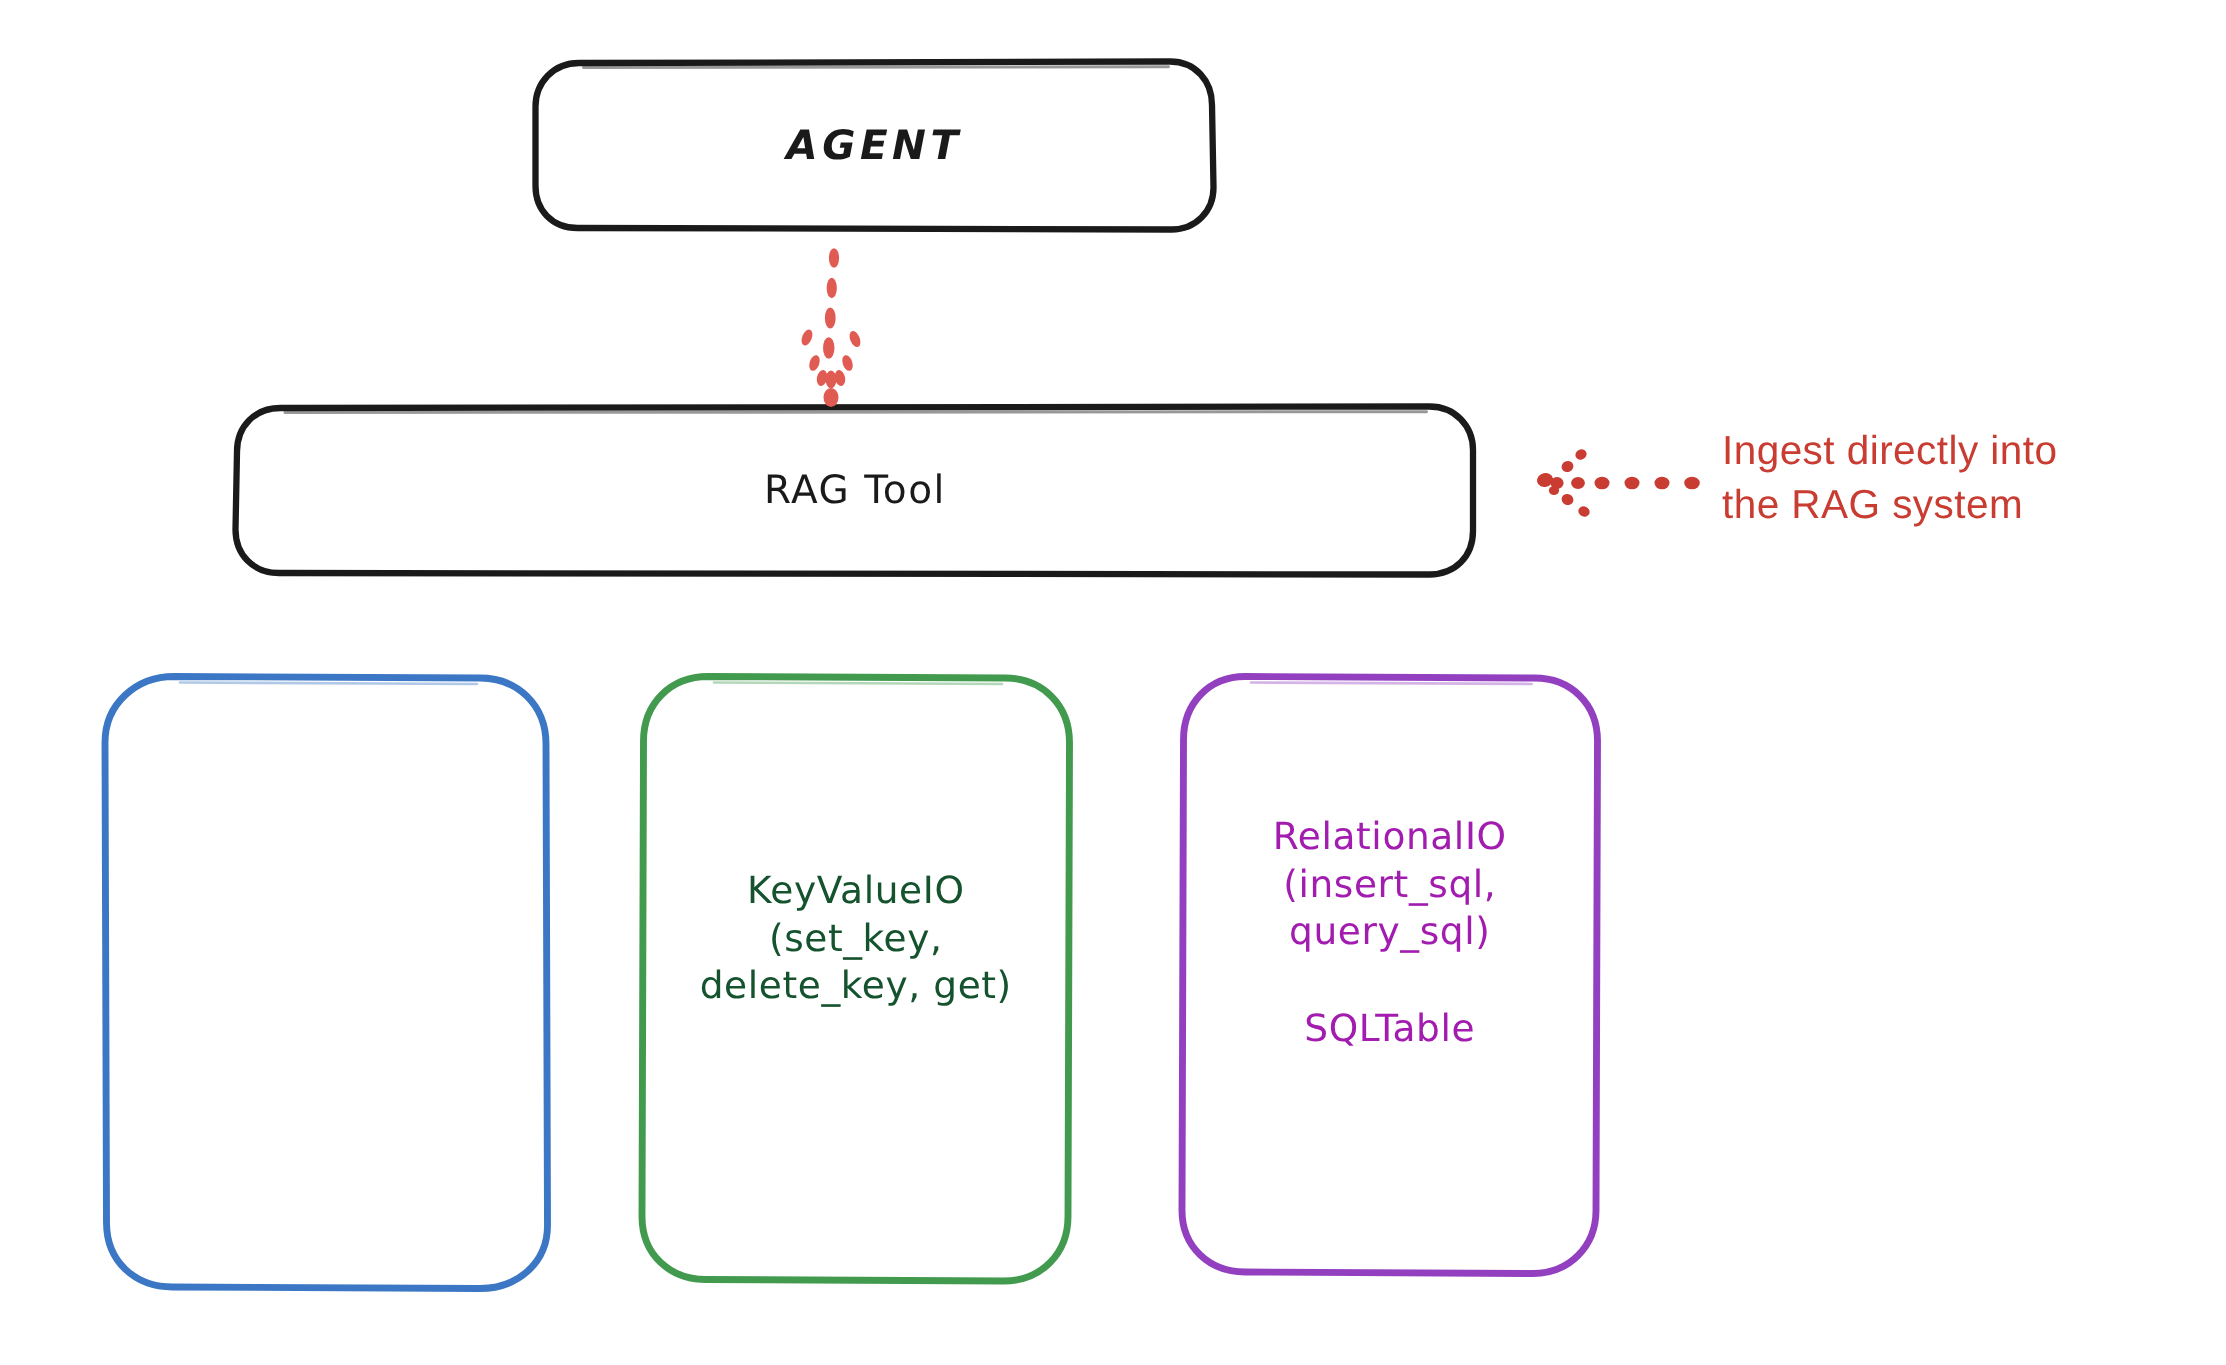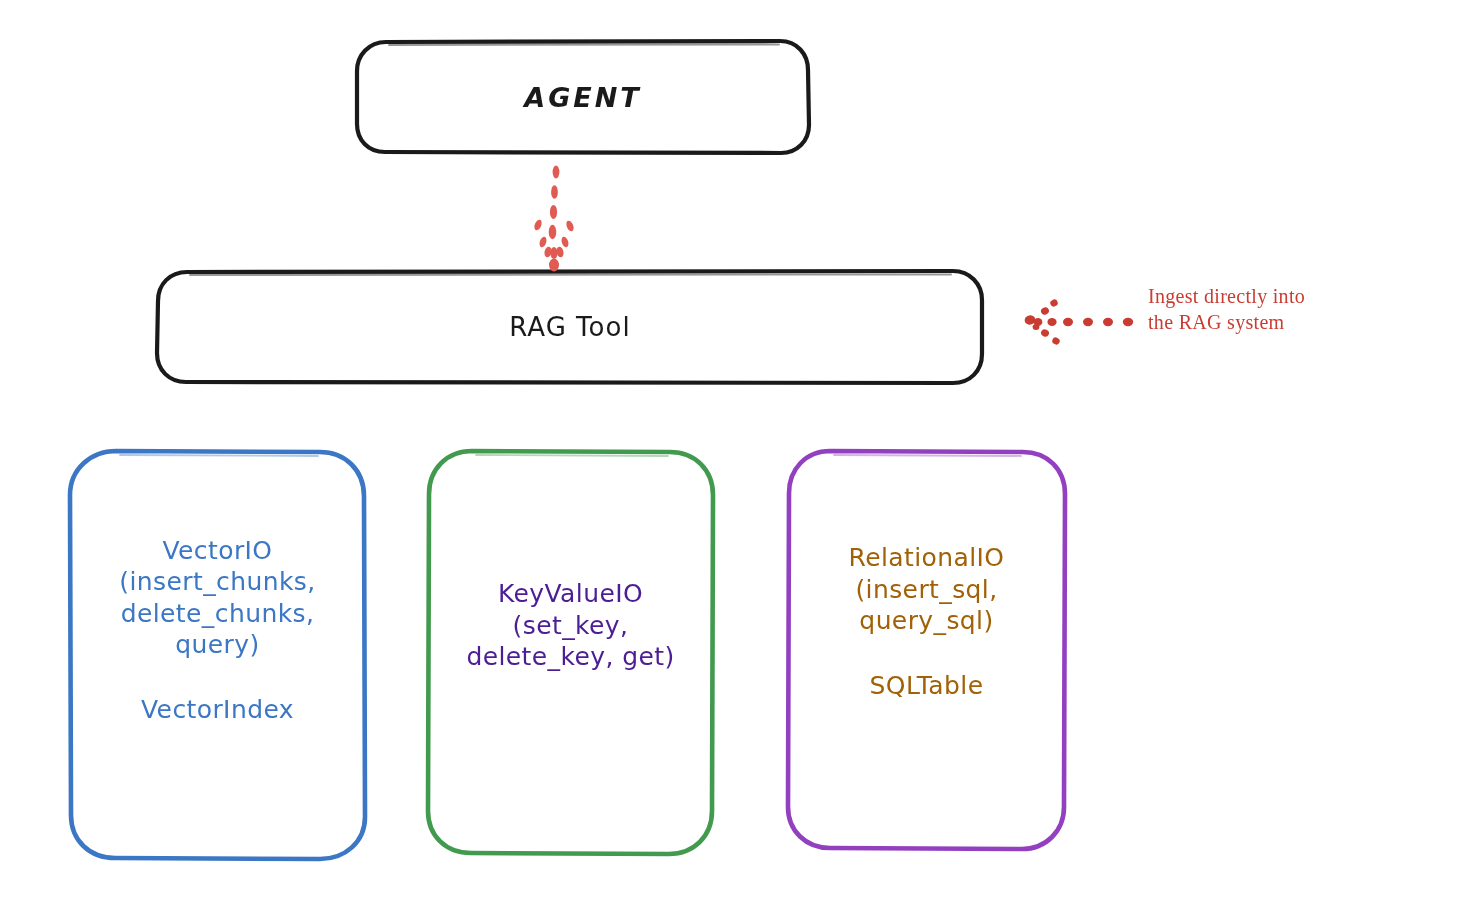--- a/index.html
+++ b/index.html
@@ -56,30 +56,30 @@
     line-height: 1.26;
     white-space: pre-line;
     letter-spacing: 0.4px;
   }
   .card-sub {
     font-size: 25px;
     letter-spacing: 0.4px;
     margin-top: 34px;
   }
   .blue-text { color: #3b77c4; }
-  .green-text { color: #4c1d95; }
-  .purple-text { color: #a16207; }
+  .green-text { color: #14532d; }
+  .purple-text { color: #a21caf; }
   .annotation {
     position: absolute;
     color: #c93c32;
-    font-size: 20px;
+    font-size: 27px;
     line-height: 1.32;
     white-space: pre-line;
     text-align: left;
-    font-family: Liberation Serif, serif;
+    font-family: Liberation Sans, sans-serif;
     letter-spacing: 0.3px;
   }
 </style>
 </head>
 <body>
 
 <div id="canvas">
 
   <svg class="svg-layer" viewBox="0 0 1484 910" xmlns="http://www.w3.org/2000/svg">
 
@@ -182,27 +182,20 @@
   </svg>
 
   <div class="node-text" style="left:357px; top:41px; width:452px; height:113px;">
     <span class="title-line agent-label">AGENT</span>
   </div>
 
   <div class="node-text" style="left:157px; top:271px; width:826px; height:112px;border-radius:25px;">
     <span class="title-line ragtool-label">RAG Tool</span>
   </div>
 
-  <div class="node-text" style="left:70px; top:451px; width:295px; height:408px; padding-bottom:52px; box-sizing:border-box;">
-    <span class="card-title blue-text">VectorIO
-(insert_chunks,
-delete_chunks,
-query)</span>
-    <span class="card-sub blue-text">VectorIndex</span>
-  </div>
 
   <div class="node-text" style="left:428px; top:451px; width:285px; height:403px; padding-bottom:54px; box-sizing:border-box;">
     <span class="card-title green-text">KeyValueIO
 (set_key,
 delete_key, get)</span>
   </div>
 
   <div class="node-text" style="left:788px; top:451px; width:277px; height:398px; padding-bottom:58px; box-sizing:border-box;">
     <span class="card-title purple-text">RelationalIO
 (insert_sql,

